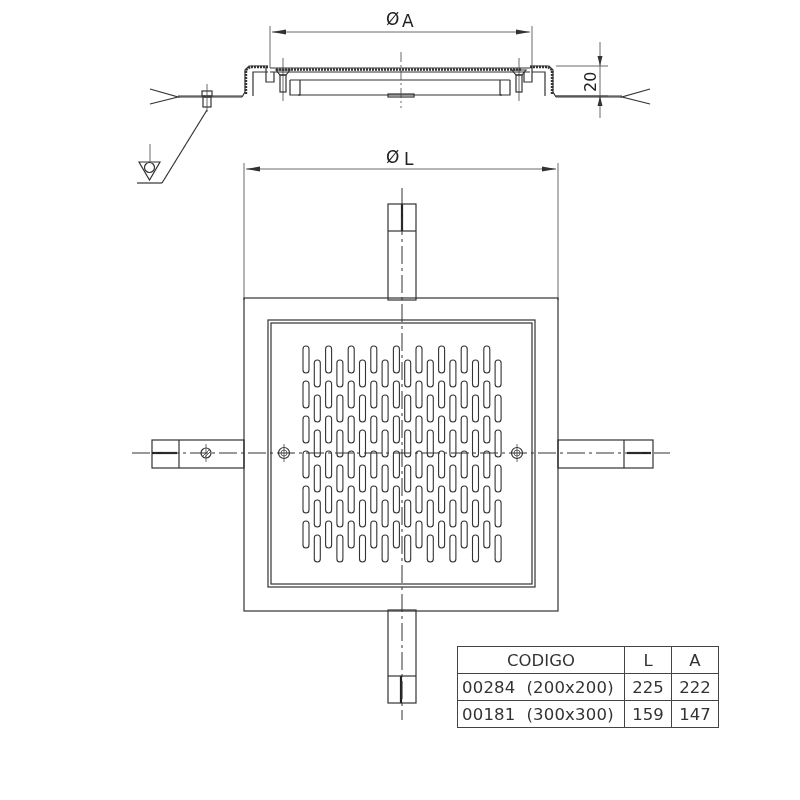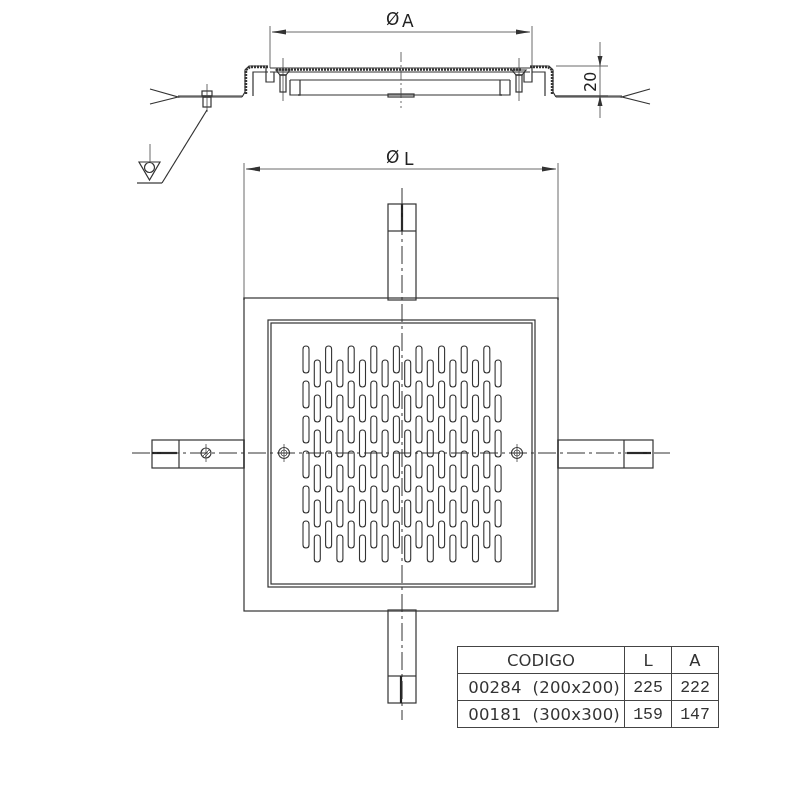--- a/index.html
+++ b/index.html
@@ -8,22 +8,22 @@
   #drawing text{font-family:"DejaVu Sans",sans-serif;fill:#222;}
   .ln{stroke:#333;stroke-width:1.2;fill:none;}
   .thin{stroke:#444;stroke-width:0.8;fill:none;}
   .thick{stroke:#222;stroke-width:2.2;fill:none;}
   .center{stroke:#333;stroke-width:1;fill:none;stroke-dasharray:18 4 3 4;}
   .slot{stroke:#333;stroke-width:1.1;fill:none;}
   .hatch{stroke:#333;stroke-width:2.4;fill:none;stroke-dasharray:2 1;}
   #spec-table{position:absolute;left:457px;top:646px;border-collapse:collapse;font-size:16.5px;color:#333;}
   #spec-table td,#spec-table th{border:1.3px solid #444;padding:0 4px;height:26px;font-weight:normal;white-space:nowrap;}
   #spec-table th{text-align:center;}
-  #spec-table td.code{text-align:right;width:158px;letter-spacing:0.2px;}
-  #spec-table td.num{text-align:center;width:38px;font-family:Liberation Mono, monospace;}
+  #spec-table td.code{text-align:left;width:158px;letter-spacing:0.2px;}
+  #spec-table td.num{text-align:center;width:38px;}
   #spec-table th.code{width:158px;}
   #spec-table th.num{width:38px;}
 </style>
 </head>
 <body>
 
 <svg id="drawing" viewBox="0 0 800 800" xmlns="http://www.w3.org/2000/svg">
 
   <g>
 

